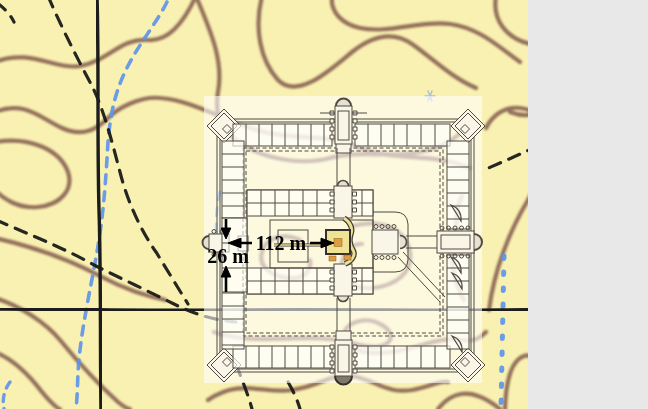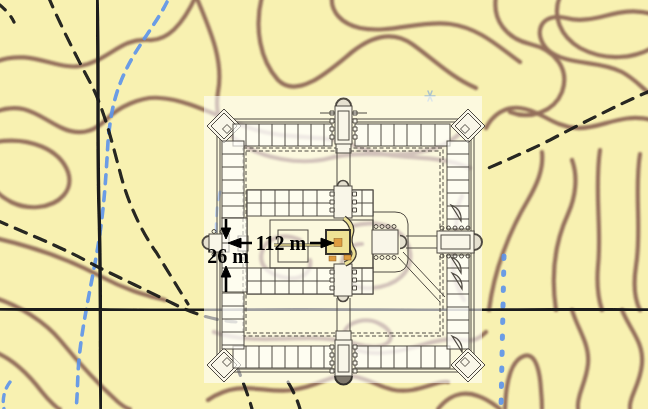--- a/index.html
+++ b/index.html
@@ -1,16 +1,16 @@
 <!DOCTYPE html>
 <html><head>
 <meta charset="utf-8">
 <style>
   html,body{margin:0;padding:0;background:#e8e8e8;}
-  #stage{width:648px;height:409px;position:relative;overflow:hidden;
+  #stage{width:528px;height:409px;position:relative;overflow:hidden;
          font-family:"Liberation Serif",serif;}
   svg{display:block;}
   .dimtext{font-family:"Liberation Serif",serif;font-weight:bold;font-size:20px;}
 </style>
 </head>
 <body>
 
 <div id="stage">
 <svg width="648" height="409" viewBox="0 0 648 409">
   <defs>

